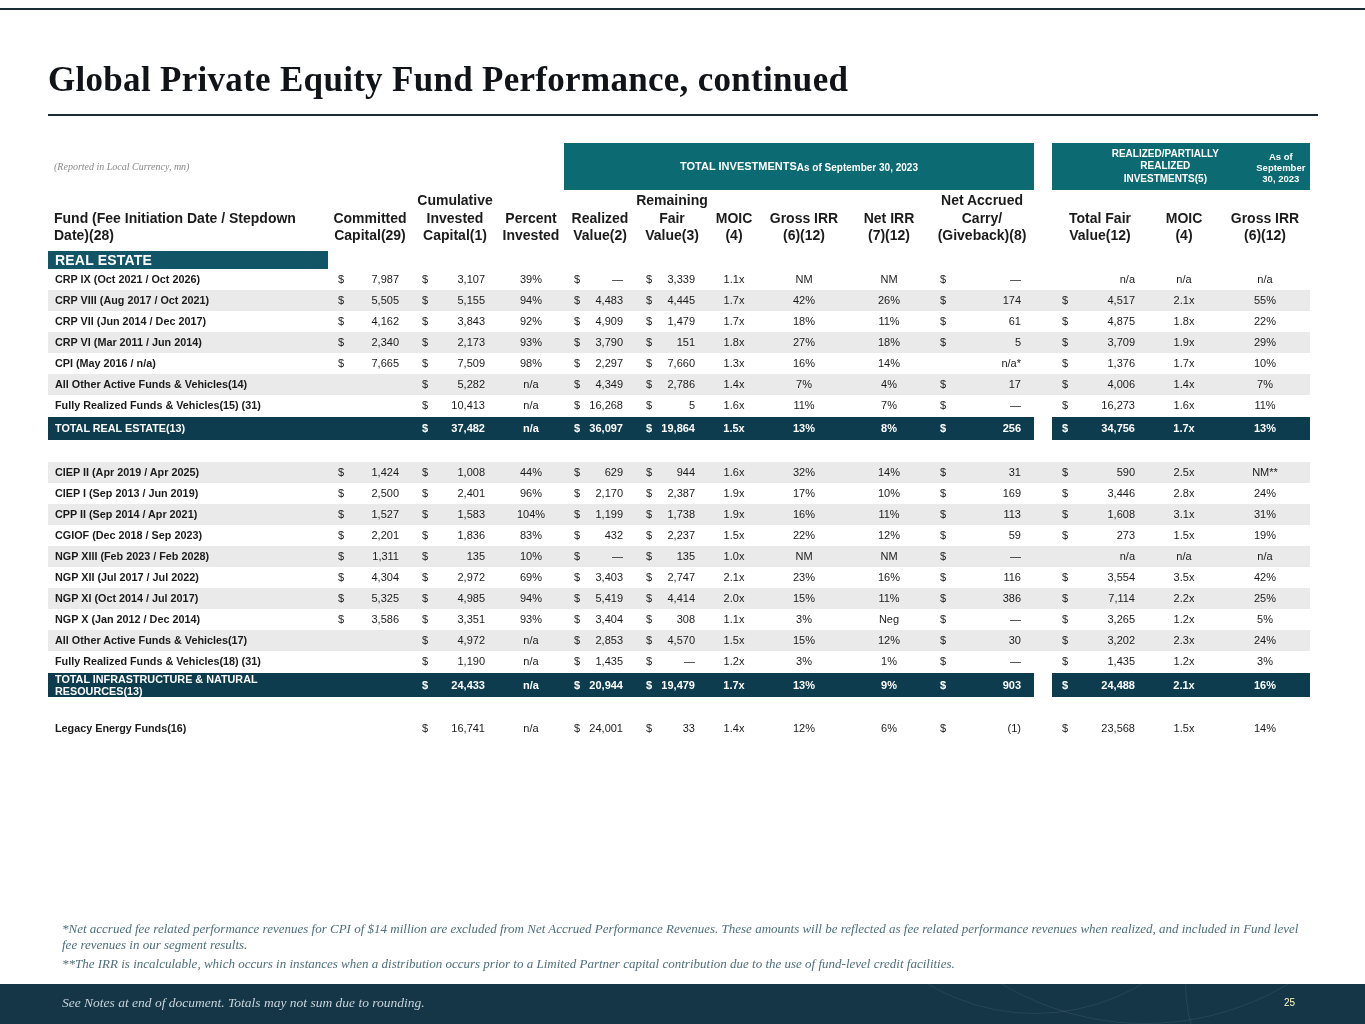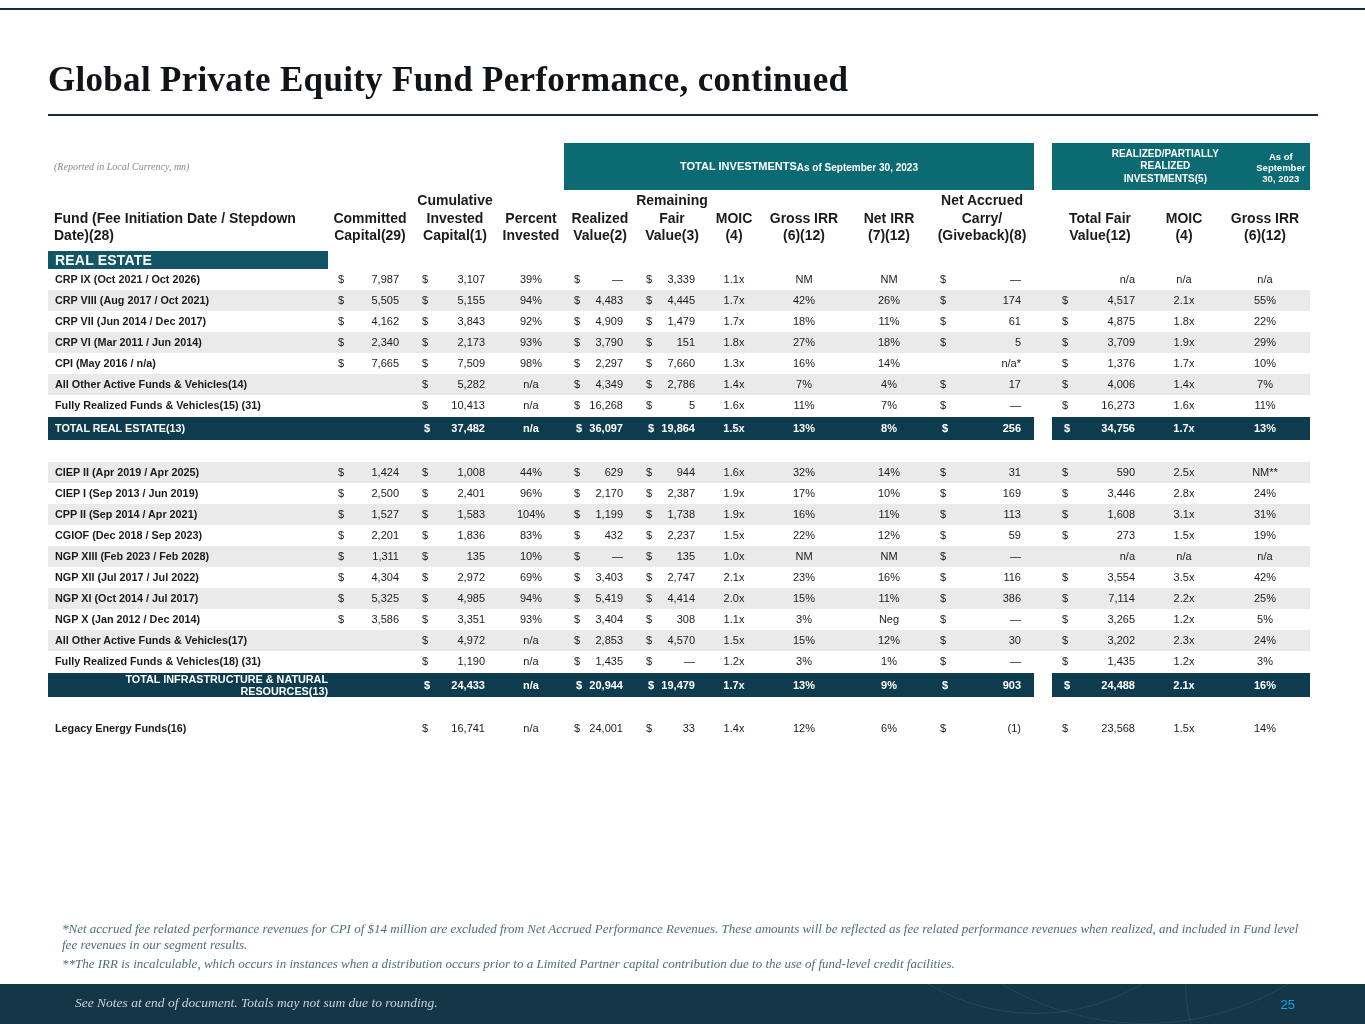--- a/index.html
+++ b/index.html
@@ -51,44 +51,44 @@
   }
 
   
   .trow { height:21px; font-size:11px; }
   .trow.stripe { background:var(--stripe,#EAEAEA); }
   .cell { display:flex; align-items:center; }
   .cell.fund { font-weight:bold; font-size:10.8px; padding-left:7px; }
   .cell.money { justify-content:space-between; padding:0 13px 0 10px; }
   .cell.center { justify-content:center; }
   .cur { min-width:8px; }
-  .trow.total { height:23px; margin-top:1px;text-align:right; }
+  .trow.total { height:23px; margin-top:1px; }
   .trow.total .cell { background:var(--total-row,#0D3C4E); color:#fff; font-weight:bold; }
   .trow.total .gapcell { background:#fff; }
   .spacer { height:22px; }
 
   
   .footnotes {
     position:absolute; left:62px; top:921px; width:1248px;
     font-family:"Liberation Serif", serif; font-style:italic; font-size:13px; line-height:1.22;
     color:#4E6E79;
   }
   .footnotes p + p { margin-top:3px; }
 
   
   .footer {
     position:absolute; left:0; bottom:0; width:1365px; height:40px;
     background:var(--footer-bar,#143647); overflow:hidden;
   }
   .footer-note {
-    position:absolute; left:75px; top:11px;
+    position:absolute; left:62px; top:11px;
     font-family:"Liberation Serif", serif; font-style:italic; font-size:13.5px; color:#C9D3D9;
   }
   .page-num {
-    position:absolute; right:70px; top:13px; font-size:13px; color:#0ea5e9;
+    position:absolute; right:70px; top:13px; font-size:10px; color:#fef9c3;
   }
   .arc { position:absolute; border:1px solid rgba(255,255,255,0.08); border-radius:50%; }
   .arc1 { width:560px; height:560px; right:-60px; top:-520px; }
   .arc2 { width:420px; height:420px; right:120px; top:-390px; }
   .arc3 { width:300px; height:300px; right:-120px; top:-150px; }
 </style>
 </head>
 <body>
 
 <div class="top-rule"></div>

